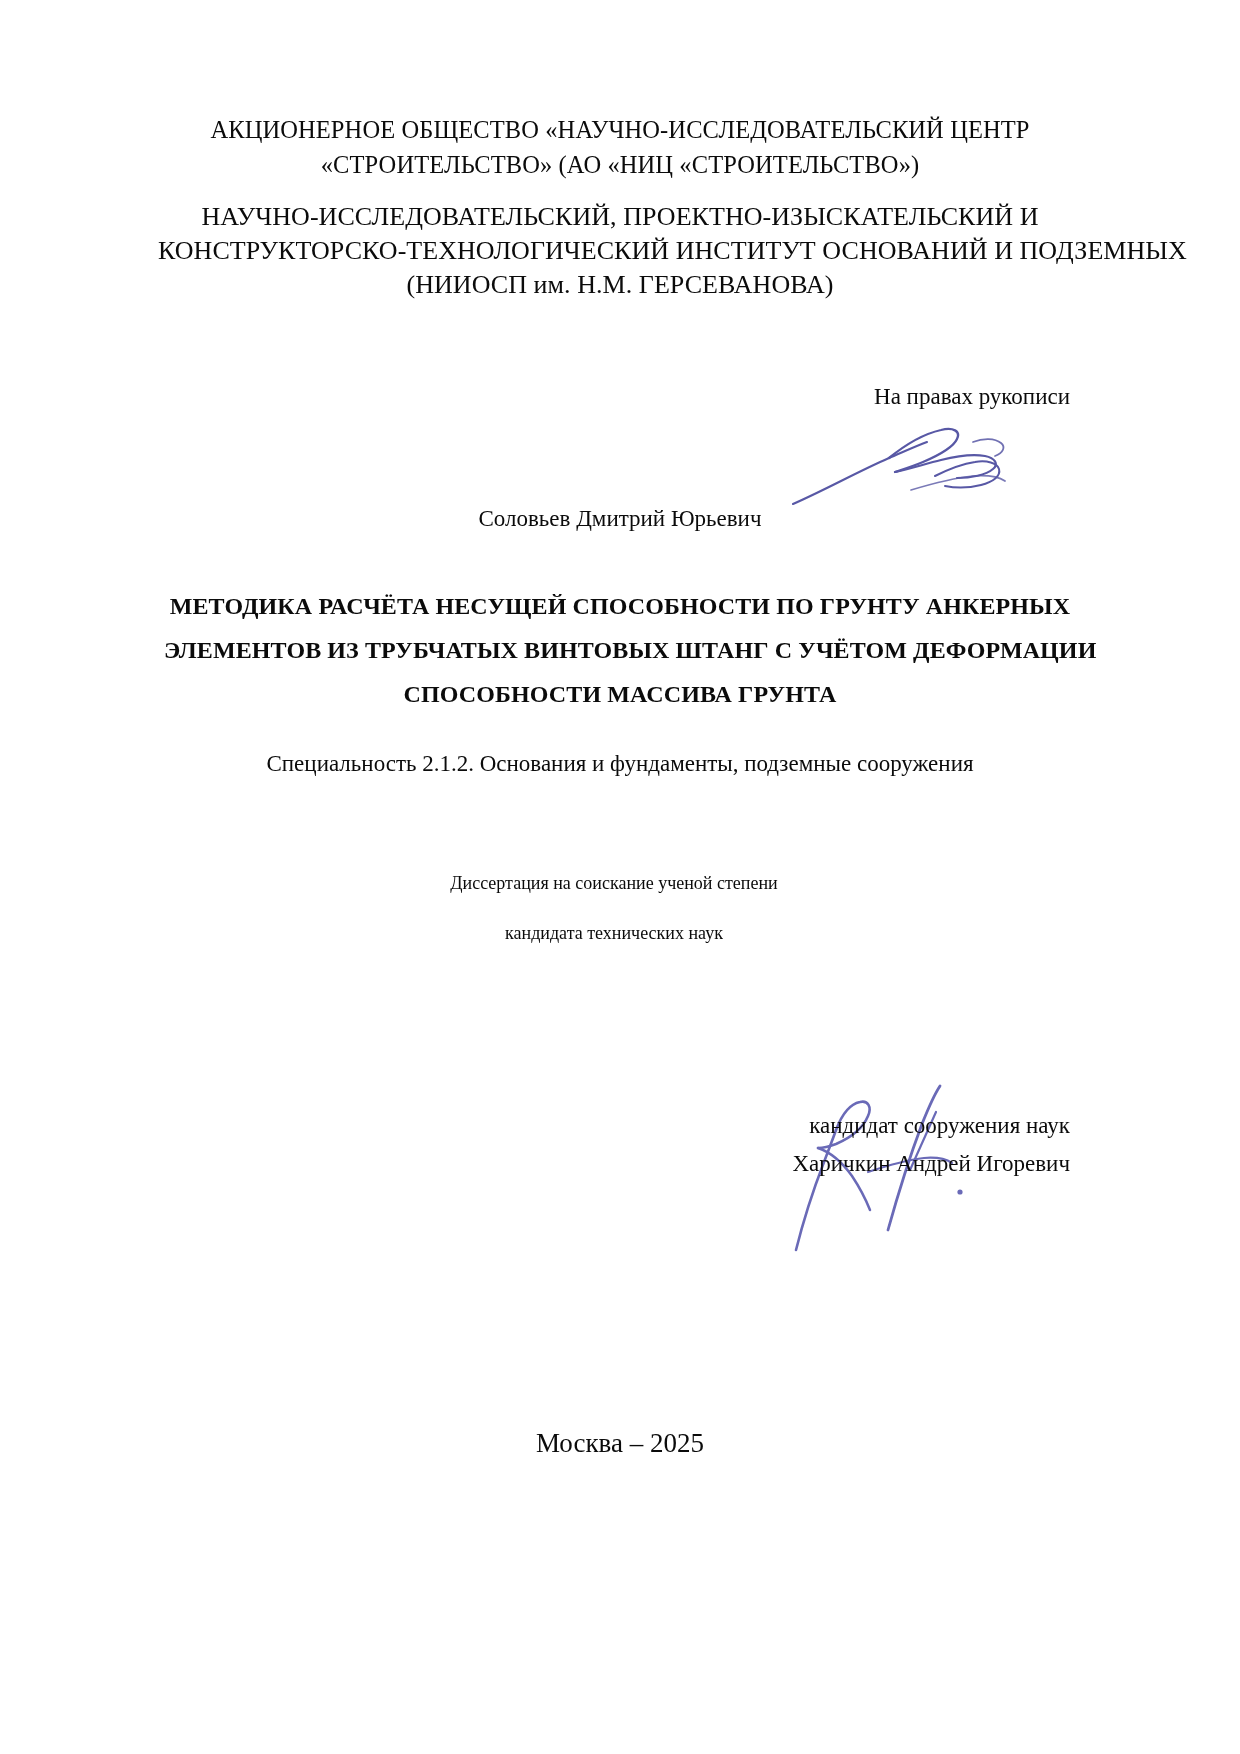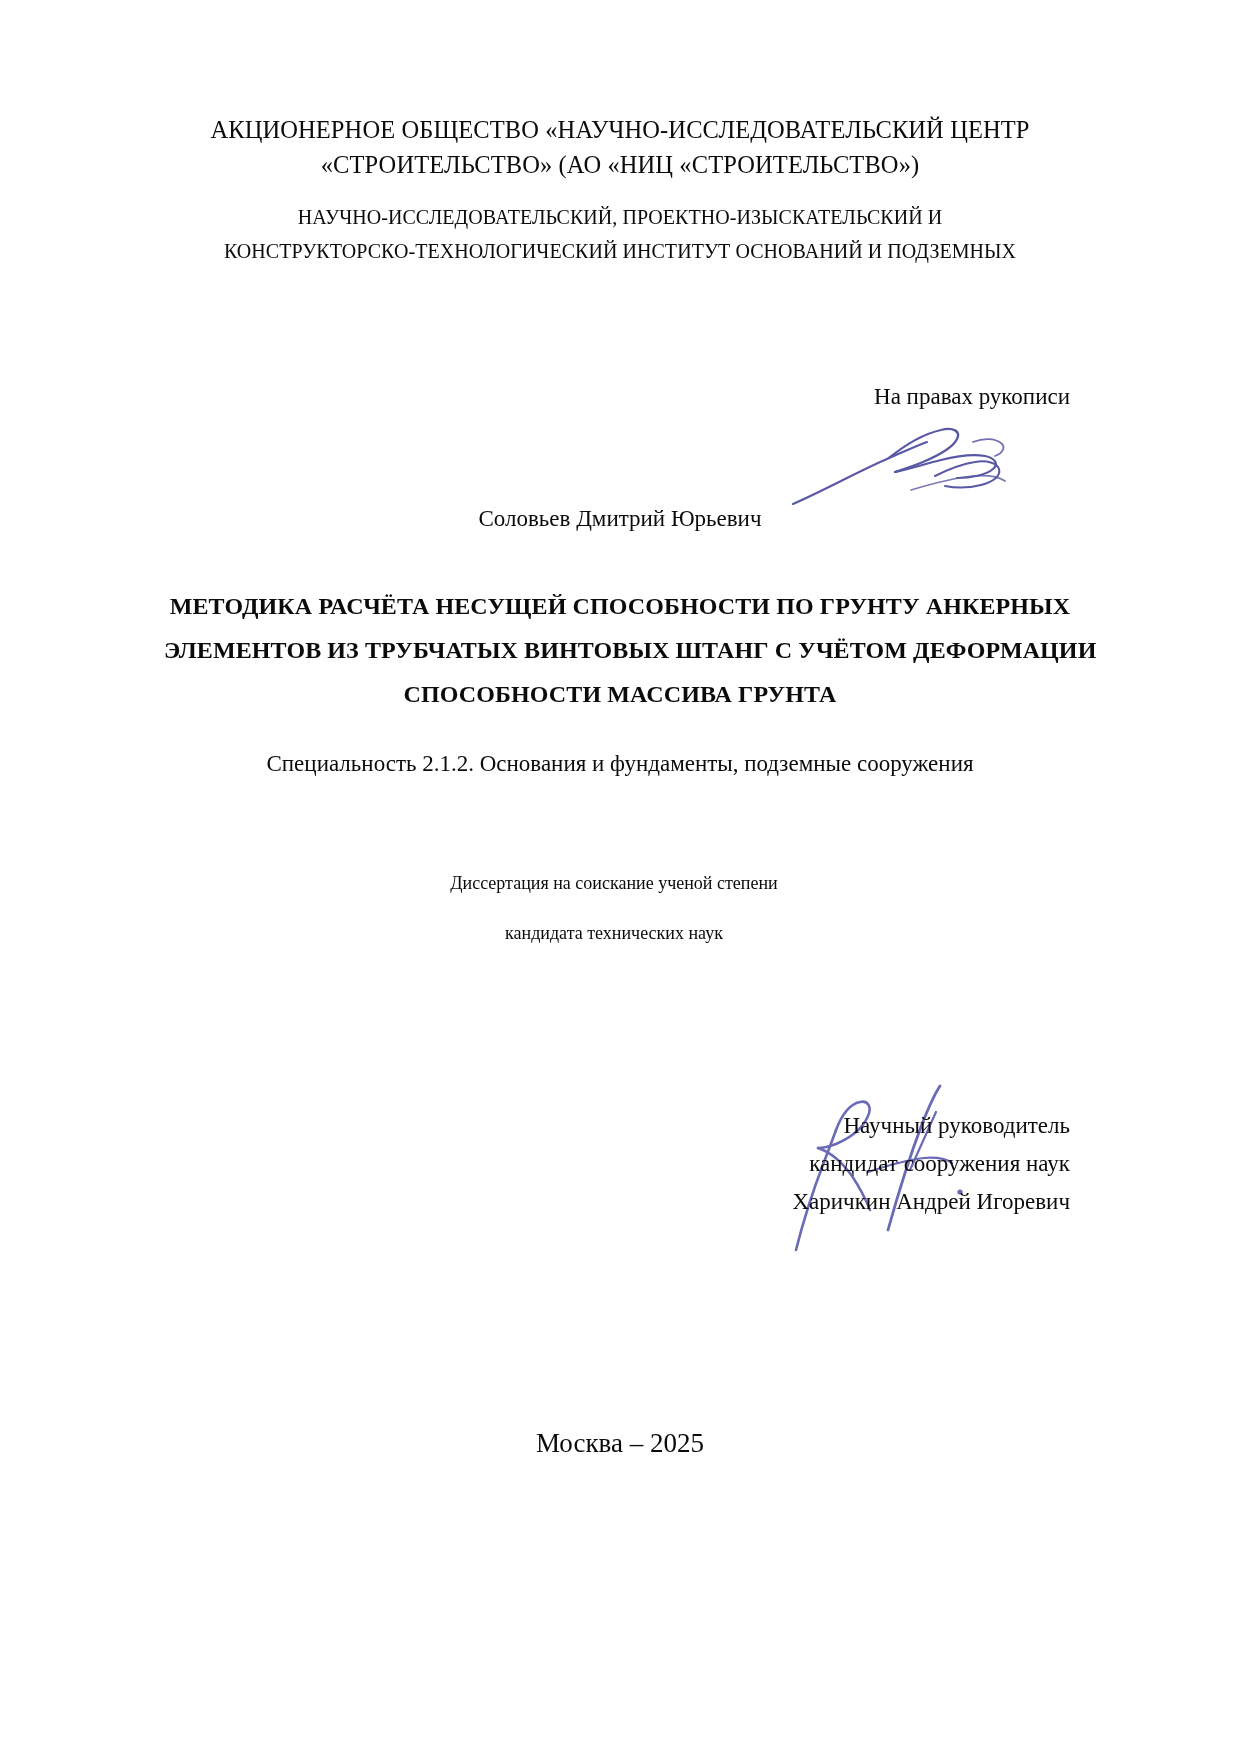--- a/index.html
+++ b/index.html
@@ -37,21 +37,21 @@
     line-height: 35px;
     letter-spacing: 0.1px;
   }
   .org-block .line { white-space: nowrap; }
   .org-block-2 {
     position: absolute;
     top: 200px;
     left: -12px;
     right: -12px;
     text-align: center;
-    font-size: 20px;
+    font-size: 26px;
     line-height: 34px;
     letter-spacing: 0.05px;
   }
   .org-block-2 .line { white-space: nowrap; }
 
   
   .manuscript-note {
     position: absolute;
     top: 382px;
     right: 0;
@@ -151,20 +151,21 @@
   <div class="content">
 
     <div class="org-block">
       <div class="line">АКЦИОНЕРНОЕ ОБЩЕСТВО «НАУЧНО-ИССЛЕДОВАТЕЛЬСКИЙ ЦЕНТР</div>
       <div class="line">«СТРОИТЕЛЬСТВО» (АО «НИЦ «СТРОИТЕЛЬСТВО»)</div>
     </div>
 
     <div class="org-block-2">
       <div class="line">НАУЧНО-ИССЛЕДОВАТЕЛЬСКИЙ, ПРОЕКТНО-ИЗЫСКАТЕЛЬСКИЙ И</div>
       <div class="line">КОНСТРУКТОРСКО-ТЕХНОЛОГИЧЕСКИЙ ИНСТИТУТ ОСНОВАНИЙ И ПОДЗЕМНЫХ</div>
+      <div class="line">(НИИОСП им. Н.М. ГЕРСЕВАНОВА)</div>
     </div>
 
     <div class="manuscript-note">На правах рукописи</div>
 
     <div class="sig-author">
       <svg viewBox="0 0 230 95" width="230" height="95" aria-hidden="true">
         <g fill="none" stroke="#4a4a9e" stroke-linecap="round" stroke-linejoin="round" opacity="0.92">
           <path d="M8 92 C 40 78, 72 60, 104 46 C 118 40, 131 34, 142 30" stroke-width="2.1"></path>
           <path d="M104 46 C 120 33, 138 22, 156 18 C 168 15, 176 19, 172 27 C 168 36, 152 44, 138 50 C 126 55, 116 58, 110 60" stroke-width="2.3"></path>
           <path d="M110 60 C 124 57, 140 52, 156 48 C 172 44, 188 42, 200 44 C 210 46, 214 52, 208 57 C 201 63, 186 66, 172 66" stroke-width="2.2"></path>
@@ -198,21 +199,20 @@
           <path d="M48 70 C 60 74, 72 84, 82 98 C 90 110, 96 122, 100 132" stroke-width="2.5"></path>
           <path d="M118 152 C 128 116, 140 78, 152 46 C 160 26, 166 14, 170 8" stroke-width="2.8"></path>
           <path d="M98 94 C 116 88, 136 82, 154 80 C 166 79, 176 81, 182 85" stroke-width="2.2"></path>
           <path d="M140 92 C 148 74, 158 52, 166 34" stroke-width="2.2"></path>
           <circle cx="190" cy="114" r="2.6" fill="#5a5ab0" stroke="none"></circle>
         </g>
       </svg>
     </div>
 
     <div class="supervisor">
-      <div>Научный руководитель</div>
       <div>кандидат сооружения наук</div>
       <div>Харичкин Андрей Игоревич</div>
     </div>
 
     <div class="city-year">Москва – 2025</div>
 
   </div>
 </div>
 
 </body></html>

